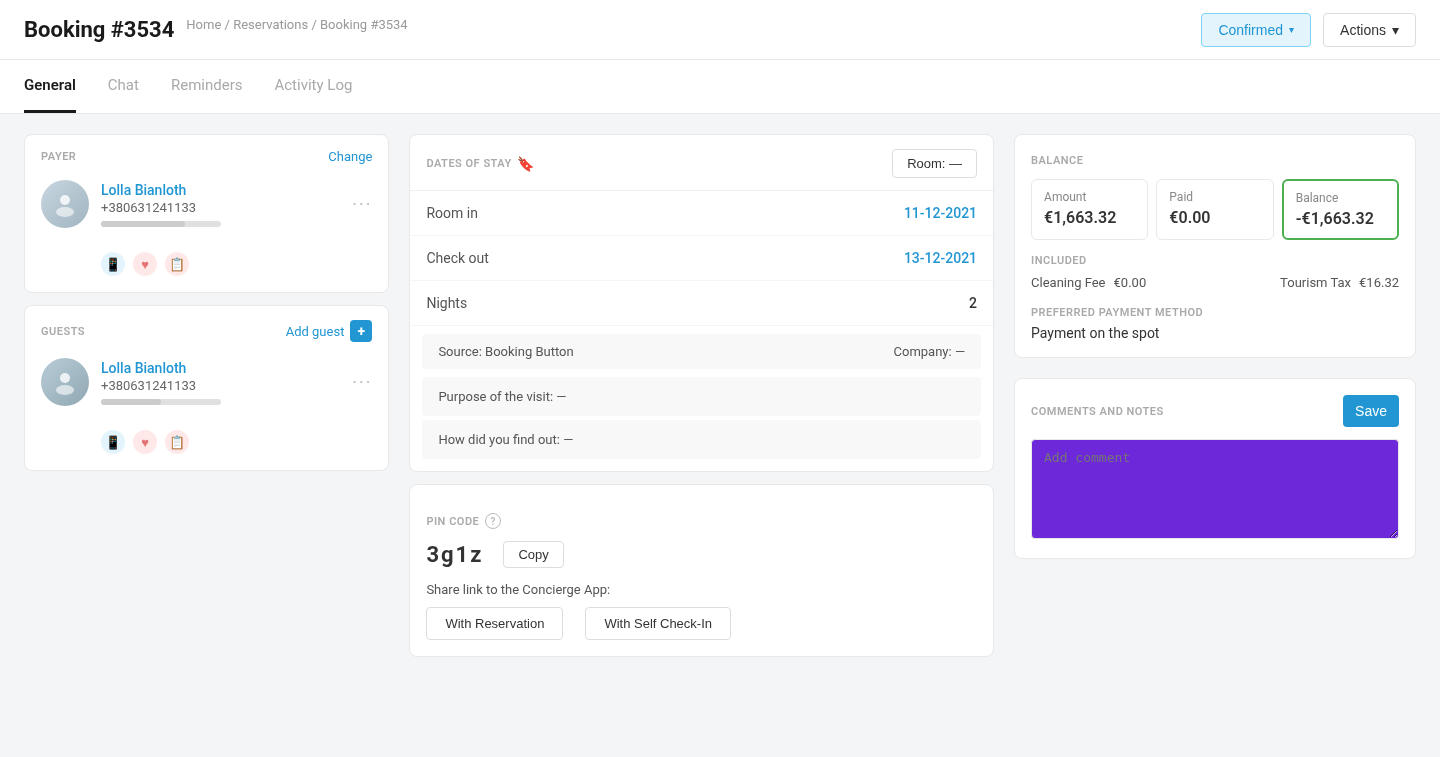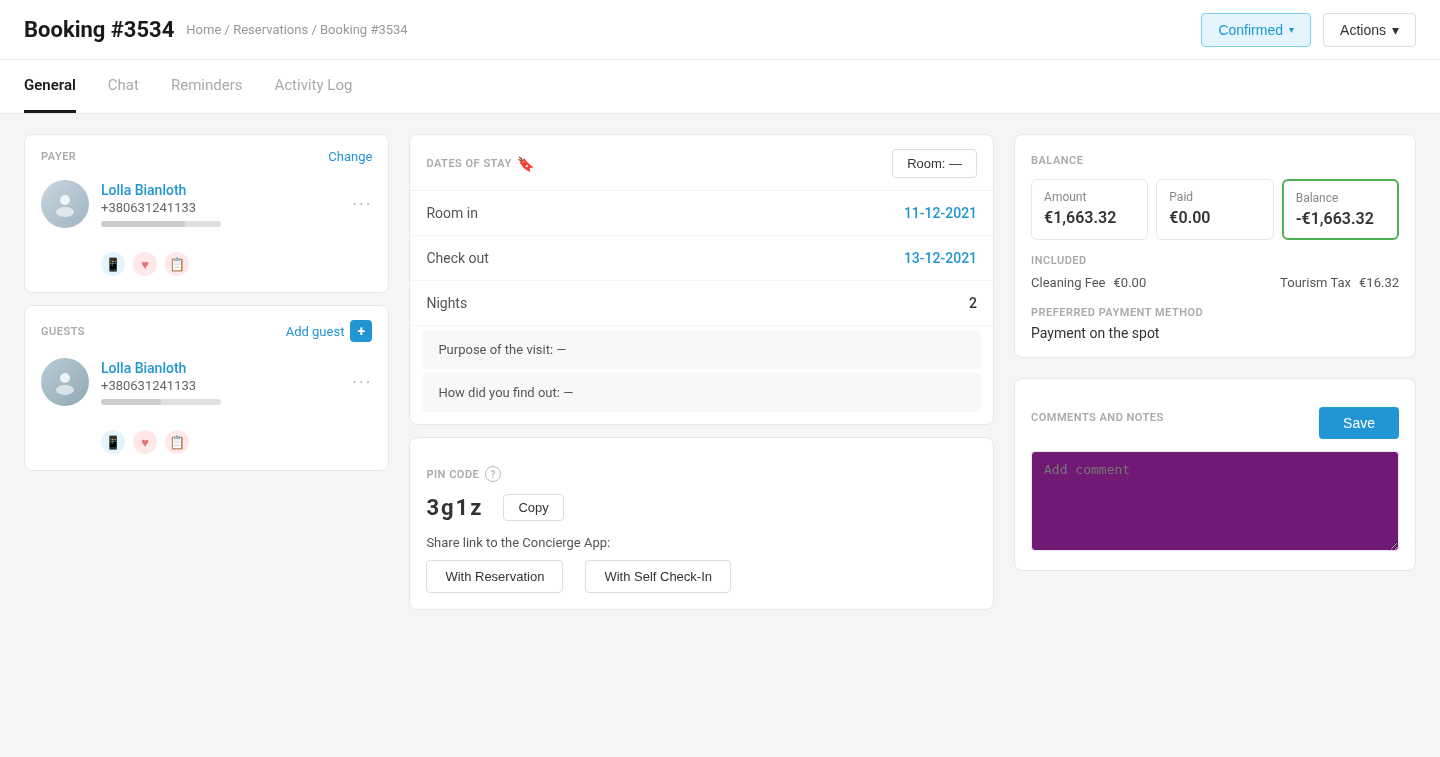--- a/index.html
+++ b/index.html
@@ -1,20 +1,20 @@
 <!DOCTYPE html>
 <html><head>
   <meta charset="utf-8">
   <style>
     * { box-sizing: border-box; margin: 0; padding: 0; }
     body { font-family: -apple-system, BlinkMacSystemFont, 'Segoe UI', Roboto, sans-serif; background: #f4f5f7; color: #333; font-size: 14px; }
 
     
     .header { background: #fff; padding: 0 24px; display: flex; align-items: center; justify-content: space-between; height: 60px; border-bottom: 1px solid #e8e8e8; }
-    .header-left { display: flex; align-items: center; gap: 12px; }
+    .header-left { display: flex; align-items: flex-start; gap: 12px; }
     .booking-title { font-size: 22px; font-weight: 700; color: #1a1a1a; }
     .breadcrumb { font-size: 13px; color: #999; }
     .breadcrumb span { color: #999; }
     .breadcrumb a { color: #999; text-decoration: none; }
     .header-right { display: flex; align-items: center; gap: 12px; }
     .confirmed-btn { background: #e3f4fc; border: 1px solid #7dd3f5; color: #2196d3; padding: 8px 16px; border-radius: 4px; cursor: pointer; font-size: 14px; display: flex; align-items: center; gap: 6px; }
     .confirmed-btn .chevron { font-size: 10px; }
     .actions-btn { background: #fff; border: 1px solid #ddd; color: #333; padding: 8px 16px; border-radius: 4px; cursor: pointer; font-size: 14px; display: flex; align-items: center; gap: 6px; }
 
     
@@ -87,22 +87,22 @@
     
     .guests-card { margin-top: 12px; }
     .guests-header { display: flex; justify-content: space-between; align-items: center; padding: 14px 16px 8px; }
     .add-guest-btn { display: flex; align-items: center; gap: 6px; color: #2196d3; font-size: 13px; cursor: pointer; }
     .add-guest-plus { background: #2196d3; color: #fff; width: 22px; height: 22px; border-radius: 4px; display: flex; align-items: center; justify-content: center; font-size: 14px; font-weight: 700; }
 
     
     .comments-card { margin-top: 20px; padding: 16px; }
     .comments-header { display: flex; justify-content: space-between; align-items: center; margin-bottom: 12px; }
     .comments-label { font-size: 11px; font-weight: 600; color: #aaa; letter-spacing: 0.5px; text-transform: uppercase; }
-    .save-btn { background: #2196d3; color: #fff; border: none; padding: 8px 24px; border-radius: 4px; font-size: 14px; cursor: pointer; margin-top: 12px; }
-    .comment-input { width: 100%; border: 1px solid #e8e8e8; border-radius: 4px; padding: 10px 12px; font-size: 13px; color: #aaa; min-height: 100px; resize: vertical; background: #701a75; }
+    .save-btn { background: #2196d3; color: #fff; border: none; padding: 8px 12px; border-radius: 4px; font-size: 14px; cursor: pointer; }
+    .comment-input { width: 100%; border: 1px solid #e8e8e8; border-radius: 4px; padding: 10px 12px; font-size: 13px; color: #aaa; min-height: 100px; resize: vertical; background: #6d28d9; }
 
     .info-icon { display: inline-flex; align-items: center; justify-content: center; width: 16px; height: 16px; border-radius: 50%; border: 1px solid #bbb; color: #bbb; font-size: 10px; cursor: pointer; }
     .bookmark-icon { color: #555; font-size: 14px; }
 
     .left-col { display: flex; flex-direction: column; gap: 0; }
     .middle-col { display: flex; flex-direction: column; gap: 12px; }
     .right-col { display: flex; flex-direction: column; gap: 0; }
   </style>
 </head>
 <body>
@@ -220,20 +220,24 @@
         <span class="dates-row-value">11-12-2021</span>
       </div>
       <div class="dates-row">
         <span class="dates-row-label">Check out</span>
         <span class="dates-row-value">13-12-2021</span>
       </div>
       <div class="dates-row">
         <span class="dates-row-label">Nights</span>
         <span class="dates-row-value dark">2</span>
       </div>
+      <div class="source-row">
+        <span>Source: Booking Button</span>
+        <span>Company: —</span>
+      </div>
       <div class="purpose-row">
         <span>Purpose of the visit: —</span>
       </div>
       <div class="howfind-row">
         <span>How did you find out: —</span>
       </div>
     </div>
 
     <div class="card">
       <div class="pin-card">

